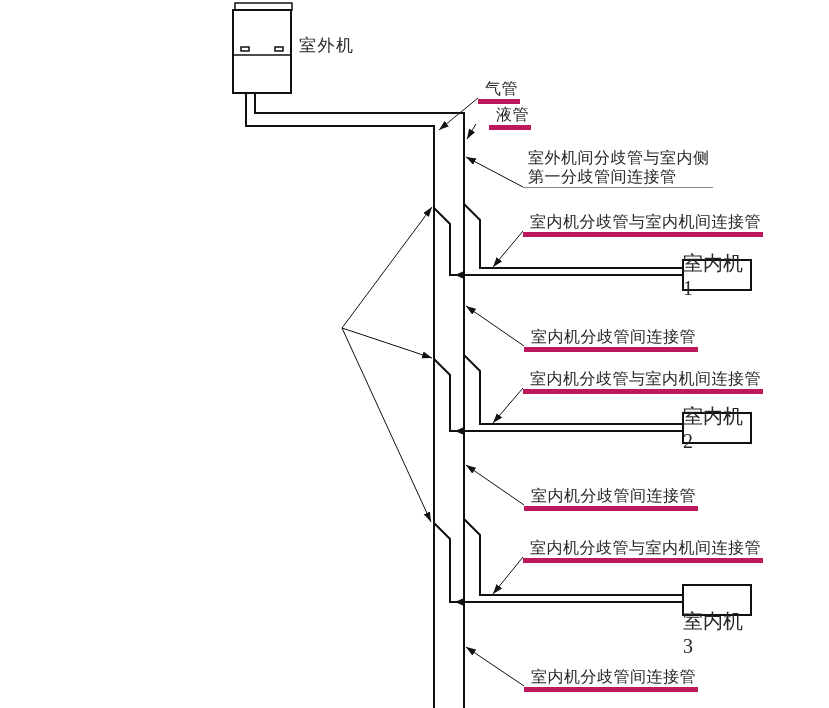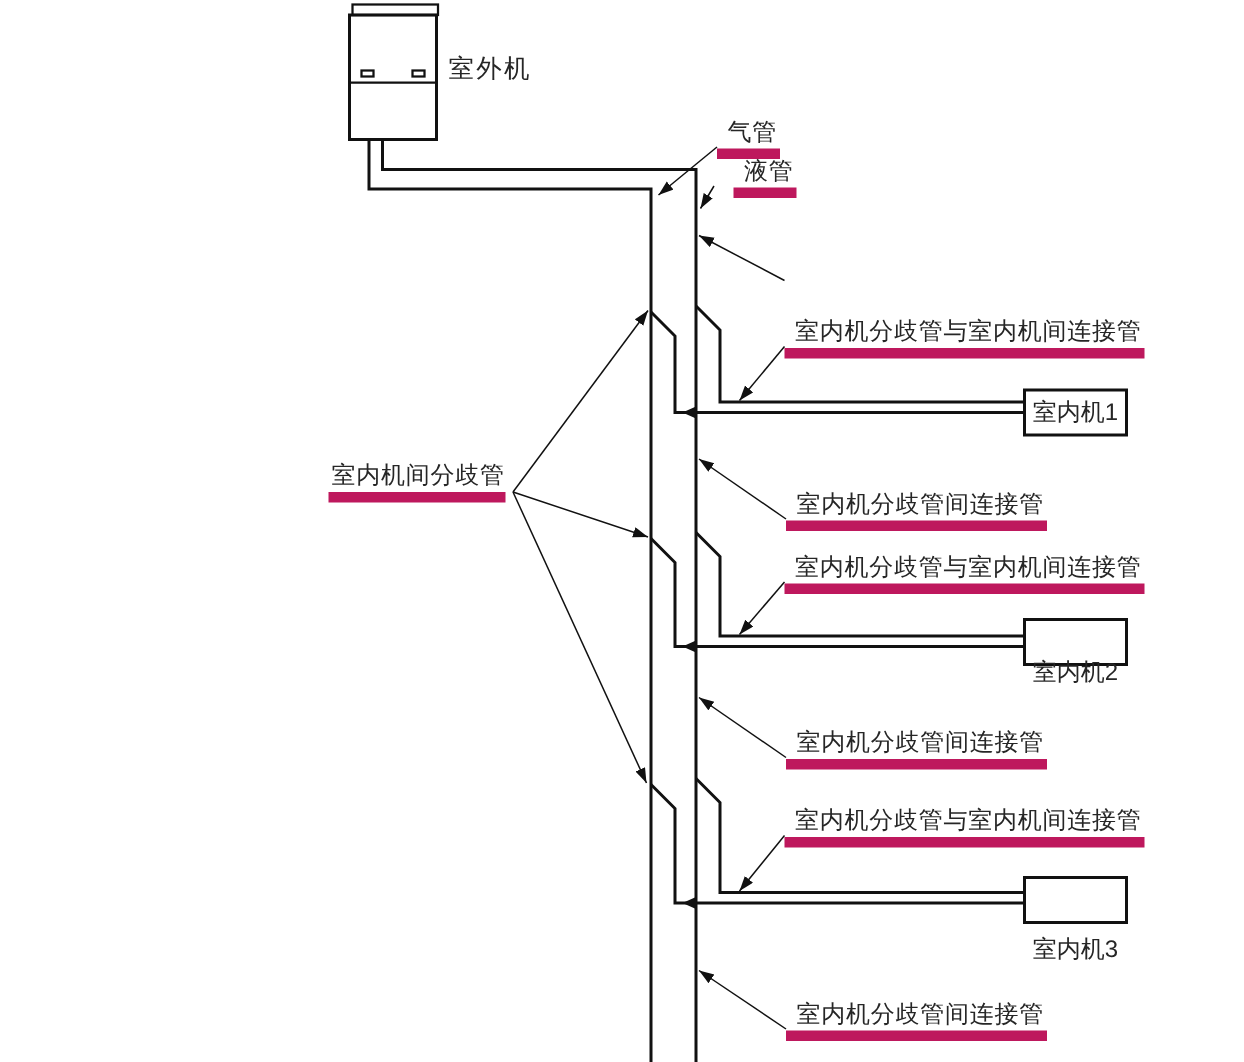--- a/index.html
+++ b/index.html
@@ -1,50 +1,50 @@
 <!DOCTYPE html>
 <html><head>
 <meta charset="utf-8">
 <style>
   html,body{margin:0;padding:0;background:#fff;}
   #stage{
     position:relative;
     width:829px;height:708px;
     background:#ffffff;
     overflow:hidden;
-    font-family:Liberation Sans, sans-serif;
+    font-family:Liberation Serif, serif;
   }
   #pipes-svg{position:absolute;left:0;top:0;}
   .lbl{
     position:absolute;
     font-size:16px;
     line-height:19px;
     letter-spacing:0.5px;
     color:#262626;
     white-space:nowrap;
   }
   .ulbl{
-    border-bottom:7px solid #be185d;
+    border-bottom:5px solid #be185d;
     padding:0 2px 1px 7px;
   }
   .title-lbl{
     font-size:17px;
     letter-spacing:1.5px;
   }
   .two-line{
     border-bottom:1px solid #8a8a8a;
     padding:0 0 1px 0;
     width:190px;
   }
   .two-line div{padding-left:5px;}
   .unit-lbl{
     position:absolute;
     width:68px;height:30px;
     display:flex;align-items:center;justify-content:center;
-    font-size:16px;color:#262626;letter-spacing:0;text-align:center;
+    font-size:20px;color:#262626;letter-spacing:0;
   }
 </style>
 </head>
 <body>
 
 <div id="stage">
 
   <svg id="pipes-svg" width="829" height="708" viewBox="0 0 829 708">
     <defs>
       <marker id="arrow" markerWidth="11" markerHeight="8" refX="10" refY="3.5" orient="auto" markerUnits="userSpaceOnUse">
@@ -101,32 +101,35 @@
       <line x1="342" y1="328" x2="431" y2="522" marker-end="url(#arrow)"></line>
     </g>
   </svg>
 
   <div class="lbl title-lbl" style="left:299px;top:36px;">室外机</div>
 
   <div class="lbl ulbl" style="left:478px;top:79px;">气管</div>
 
   <div class="lbl ulbl" style="left:489px;top:105px;">液管</div>
 
+  <div class="lbl two-line" style="left:523px;top:148px;">
+    <div>室外机间分歧管与室内侧</div>
+    <div>第一分歧管间连接管</div>
+  </div>
 
   <div class="lbl ulbl" style="left:523px;top:212px;">室内机分歧管与室内机间连接管</div>
 
   <div class="lbl ulbl" style="left:524px;top:327px;">室内机分歧管间连接管</div>
 
   <div class="lbl ulbl" style="left:523px;top:369px;">室内机分歧管与室内机间连接管</div>
 
   <div class="lbl ulbl" style="left:524px;top:486px;">室内机分歧管间连接管</div>
 
   <div class="lbl ulbl" style="left:523px;top:538px;">室内机分歧管与室内机间连接管</div>
 
   <div class="lbl ulbl" style="left:524px;top:667px;">室内机分歧管间连接管</div>
 
-  <div class="lbl ulbl" style="left:219px;top:308px;width:114px;padding-left:2px;">室内机间分歧管</div>
 
   <div class="unit-lbl" style="left:683px;top:260px;">室内机1</div>
-  <div class="unit-lbl" style="left:683px;top:413px;margin-top:20px;">室内机2</div>
+  <div class="unit-lbl" style="left:683px;top:413px;">室内机2</div>
   <div class="unit-lbl" style="left:683px;top:618px;">室内机3</div>
 
 </div>
 
 </body></html>

